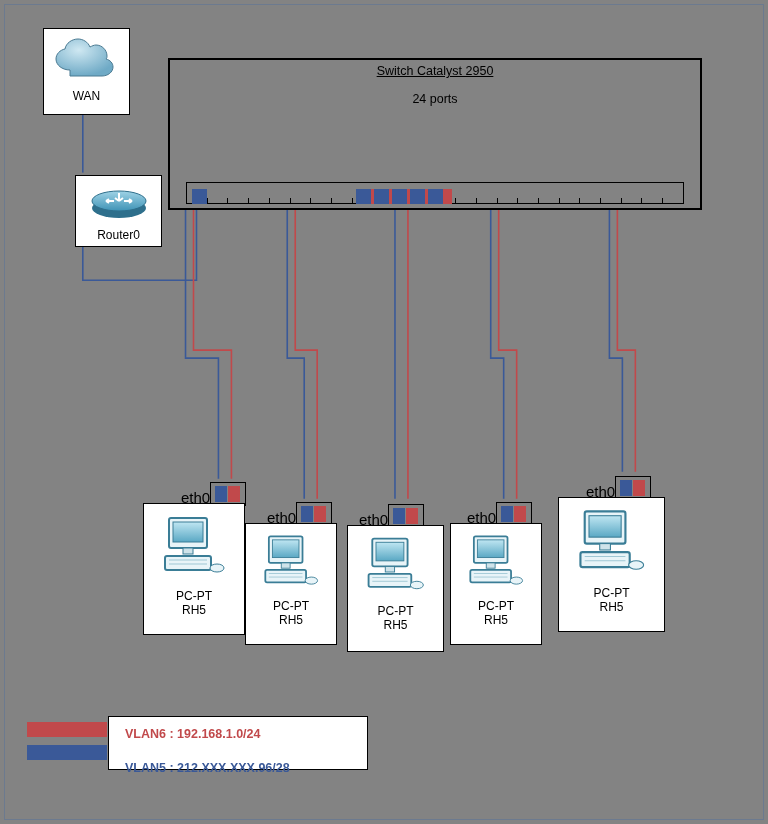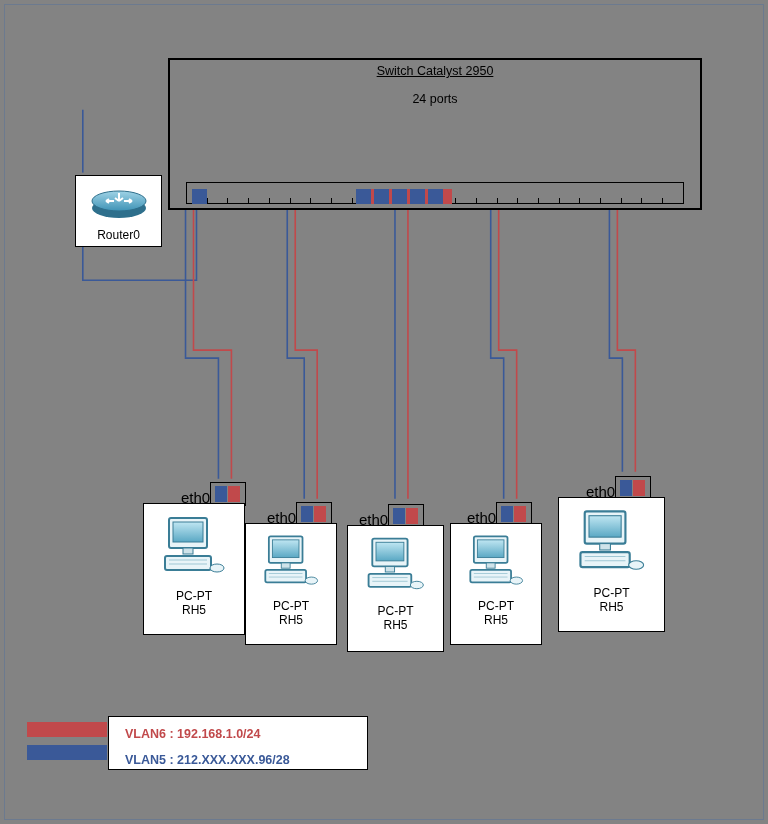--- a/index.html
+++ b/index.html
@@ -174,21 +174,21 @@
     padding: 8px 12px 8px 16px;
     box-sizing: border-box;
   }
   #legend-box .row {
     height: 18px;
     display: flex;
     align-items: center;
     font-weight: bold;
     font-size: 12.5px;
   }
-  #legend-box .row + .row { margin-top: 8px; }
+  #legend-box .row + .row { margin-top: 16px; }
   .legend-bar {
     position: absolute;
     left: 22px;
     width: 80px;
     height: 15px;
   }
   #legend-bar-red  { top: 717px; background: #c1494b; }
   #legend-bar-blue { top: 740px; background: #3a5998; }
   .vlan6-text { color: #c1494b; }
   .vlan5-text { color: #3a5998; }
@@ -227,20 +227,34 @@
 
     <path class="blue-wire" d="M 409 192 L 409 160 L 487 160 L 487 354 L 500 354 L 500 495"></path>
 
     <path class="red-wire" d="M 418 192 L 418 152 L 495 152 L 495 346 L 513 346 L 513 495"></path>
 
     <path class="blue-wire" d="M 427 192 L 427 144 L 606 144 L 606 354 L 619 354 L 619 468"></path>
 
     <path class="red-wire" d="M 436 192 L 436 136 L 614 136 L 614 346 L 632 346 L 632 468"></path>
   </svg>
 
+  <div id="wan-box" class="device-box">
+    <div class="icon-slot">
+      <svg width="70" height="45" viewBox="0 0 70 45">
+        <defs>
+          <radialGradient id="cg" cx="40%" cy="30%" r="70%">
+            <stop offset="0%" stop-color="#cfe8f2"></stop>
+            <stop offset="100%" stop-color="#6faac6"></stop>
+          </radialGradient>
+        </defs>
+        <path d="M18 34c-8 0-14-5-14-11 0-5 4-9 9-10 1-6 7-10 13-10 5 0 10 3 12 8 2-1 4-2 6-2 6 0 11 5 11 11 0 1 0 2-1 3 4 1 7 4 7 8 0 5-5 9-11 9H18z" fill="url(#cg)" stroke="#4a7a92" stroke-width="1"></path>
+      </svg>
+    </div>
+    <div class="label">WAN</div>
+  </div>
 
   <div id="router-box" class="device-box">
     <div class="icon-slot">
       <svg width="62" height="40" viewBox="0 0 62 40">
         <defs>
           <linearGradient id="rg" x1="0" y1="0" x2="0" y2="1">
             <stop offset="0%" stop-color="#9fd3e6"></stop>
             <stop offset="100%" stop-color="#3f93b6"></stop>
           </linearGradient>
         </defs>

